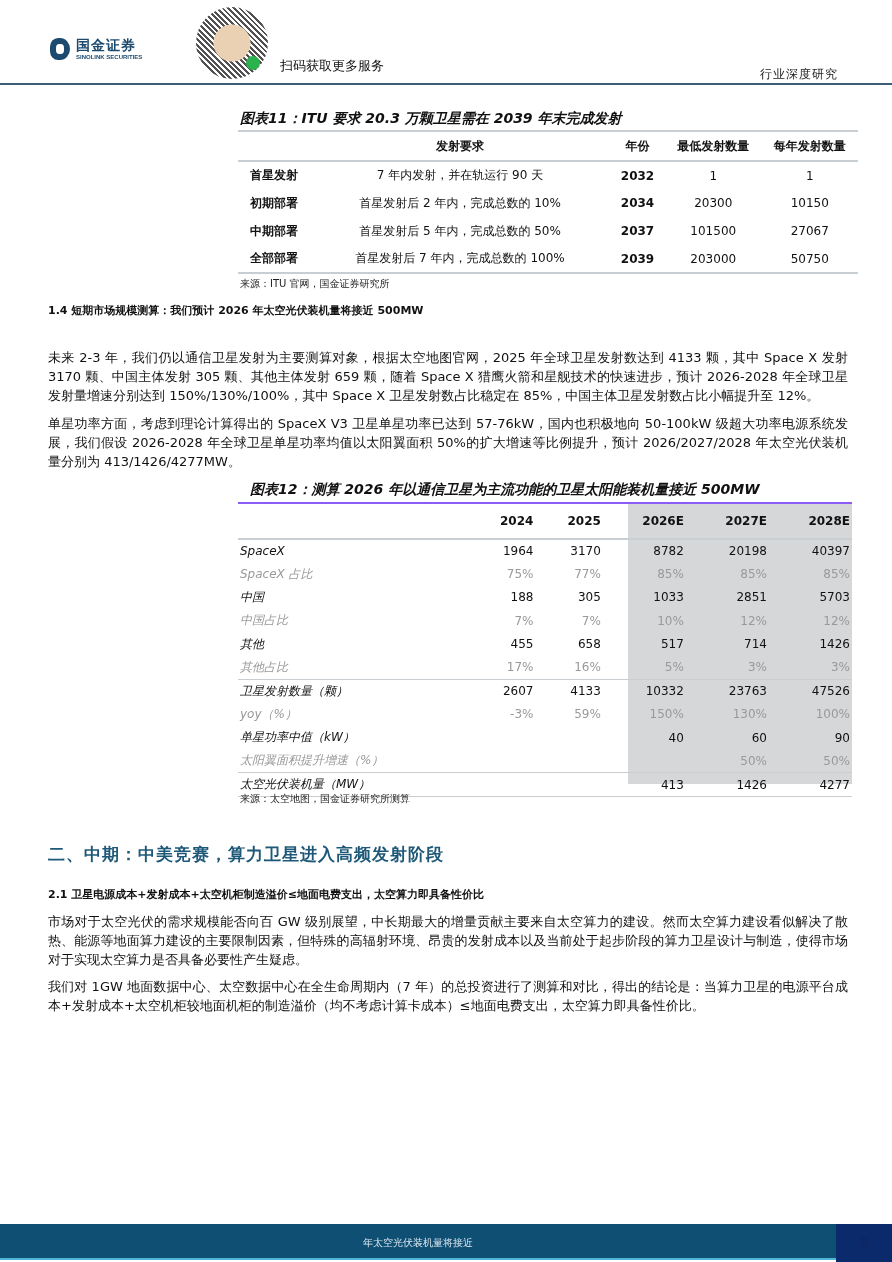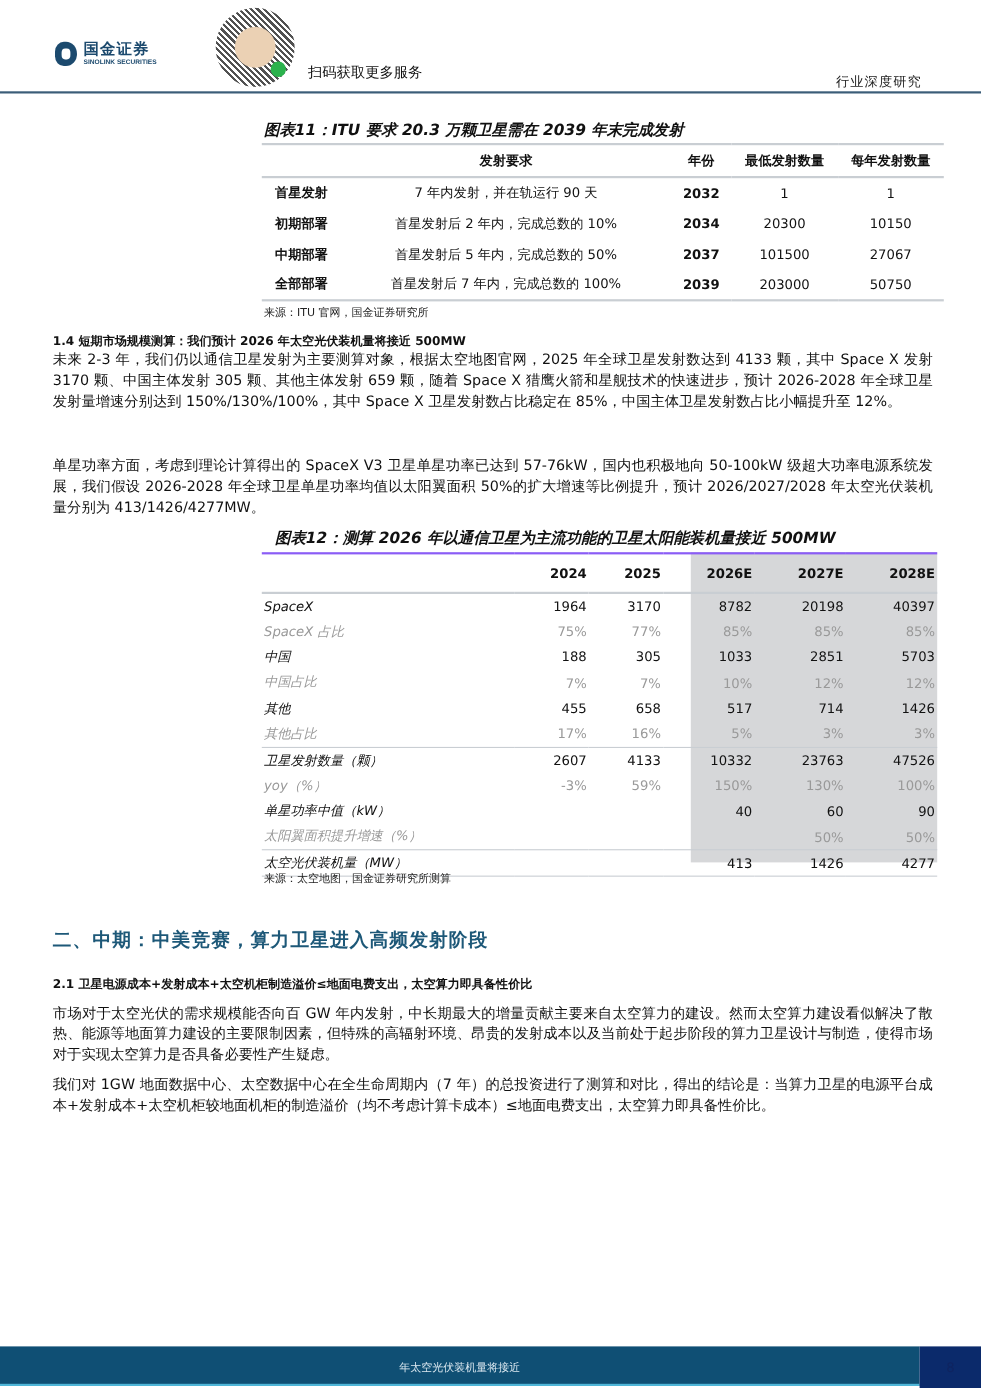--- a/index.html
+++ b/index.html
@@ -118,21 +118,21 @@
       <td class="req">首星发射后 7 年内，完成总数的 100%</td>
       <td class="yr">2039</td>
       <td>203000</td>
       <td>50750</td>
     </tr>
   </tbody>
 </table>
 <div class="source" style="left:240px; top:277px;">来源：ITU 官网，国金证券研究所</div>
 
 <div class="h3" style="top:303px;">1.4 短期市场规模测算：我们预计 2026 年太空光伏装机量将接近 500MW</div>
-<div class="para" style="top:318px;">未来 2-3 年，我们仍以通信卫星发射为主要测算对象，根据太空地图官网，2025 年全球卫星发射数达到 4133 颗，其中 Space X 发射 3170 颗、中国主体发射 305 颗、其他主体发射 659 颗，随着 Space X 猎鹰火箭和星舰技术的快速进步，预计 2026-2028 年全球卫星发射量增速分别达到 150%/130%/100%，其中 Space X 卫星发射数占比稳定在 85%，中国主体卫星发射数占比小幅提升至 12%。</div>
+<div class="para" style="top:348px;">未来 2-3 年，我们仍以通信卫星发射为主要测算对象，根据太空地图官网，2025 年全球卫星发射数达到 4133 颗，其中 Space X 发射 3170 颗、中国主体发射 305 颗、其他主体发射 659 颗，随着 Space X 猎鹰火箭和星舰技术的快速进步，预计 2026-2028 年全球卫星发射量增速分别达到 150%/130%/100%，其中 Space X 卫星发射数占比稳定在 85%，中国主体卫星发射数占比小幅提升至 12%。</div>
 <div class="para" style="top:414px;">单星功率方面，考虑到理论计算得出的 SpaceX V3 卫星单星功率已达到 57-76kW，国内也积极地向 50-100kW 级超大功率电源系统发展，我们假设 2026-2028 年全球卫星单星功率均值以太阳翼面积 50%的扩大增速等比例提升，预计 2026/2027/2028 年太空光伏装机量分别为 413/1426/4277MW。</div>
 
 <div class="fig-title" style="left:250px; top:481px;">图表12：测算 2026 年以通信卫星为主流功能的卫星太阳能装机量接近 500MW</div>
 <div class="t12-wrap">
   <div class="t12-shade"></div>
   <table class="t12" id="t12">
     <thead>
       <tr>
         <th></th>
         <th>2024</th>
@@ -231,20 +231,20 @@
           <td>1426</td>
           <td>4277</td>
         </tr>
       </tbody>
   </table>
 </div>
 <div class="source" style="left:240px; top:792px;">来源：太空地图，国金证券研究所测算</div>
 
 <div class="sec">二、中期：中美竞赛，算力卫星进入高频发射阶段</div>
 <div class="h3" style="top:887px;">2.1 卫星电源成本+发射成本+太空机柜制造溢价≤地面电费支出，太空算力即具备性价比</div>
-<div class="para" style="top:912px;">市场对于太空光伏的需求规模能否向百 GW 年内发射，中长期最大的增量贡献主要来自太空算力的建设。然而太空算力建设看似解决了散热、能源等地面算力建设的主要限制因素，但特殊的高辐射环境、昂贵的发射成本以及当前处于起步阶段的算力卫星设计与制造，使得市场对于实现太空算力是否具备必要性产生疑虑。</div>
+<div class="para" style="top:912px;">市场对于太空光伏的需求规模能否向百 GW 级别展望，中长期最大的增量贡献主要来自太空算力的建设。然而太空算力建设看似解决了散热、能源等地面算力建设的主要限制因素，但特殊的高辐射环境、昂贵的发射成本以及当前处于起步阶段的算力卫星设计与制造，使得市场对于实现太空算力是否具备必要性产生疑虑。</div>
 <div class="para" style="top:977px;">我们对 1GW 地面数据中心、太空数据中心在全生命周期内（7 年）的总投资进行了测算和对比，得出的结论是：当算力卫星的电源平台成本+发射成本+太空机柜较地面机柜的制造溢价（均不考虑计算卡成本）≤地面电费支出，太空算力即具备性价比。</div>
 
 <div class="footer">
   <div class="footer-bar"></div>
   <div class="footer-text">年太空光伏装机量将接近</div>
   <div class="footer-page">8</div>
 </div>
 
 </body></html>

